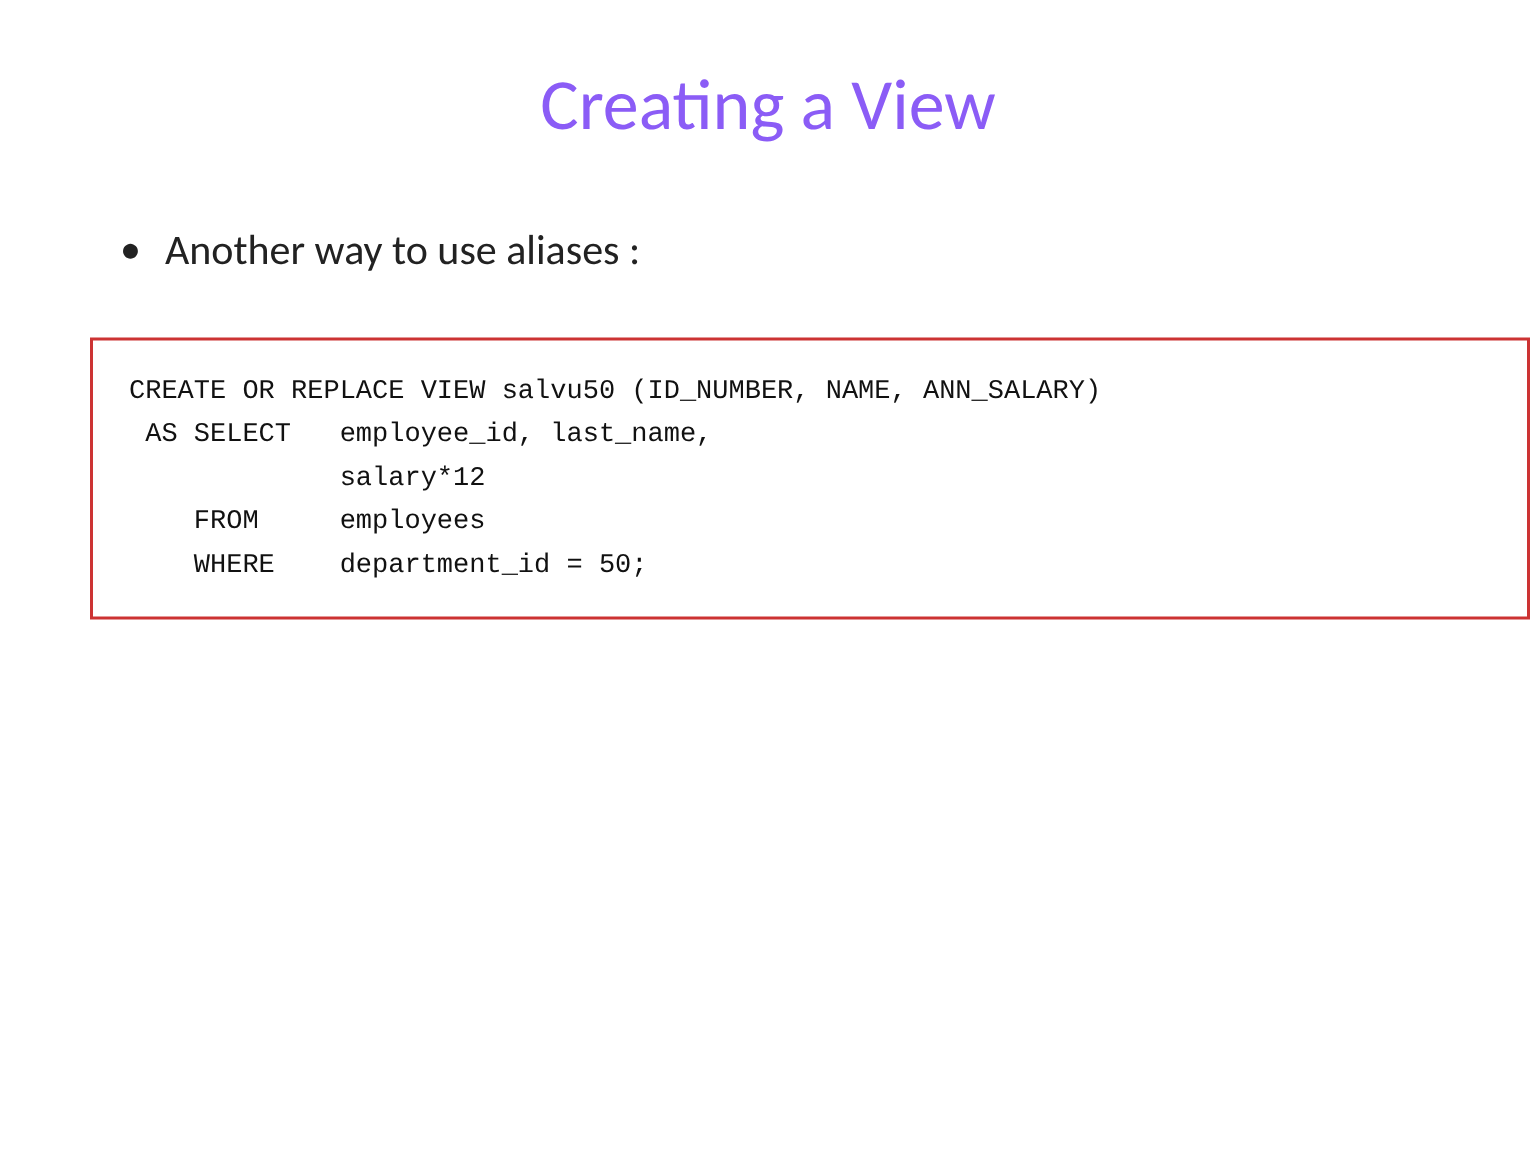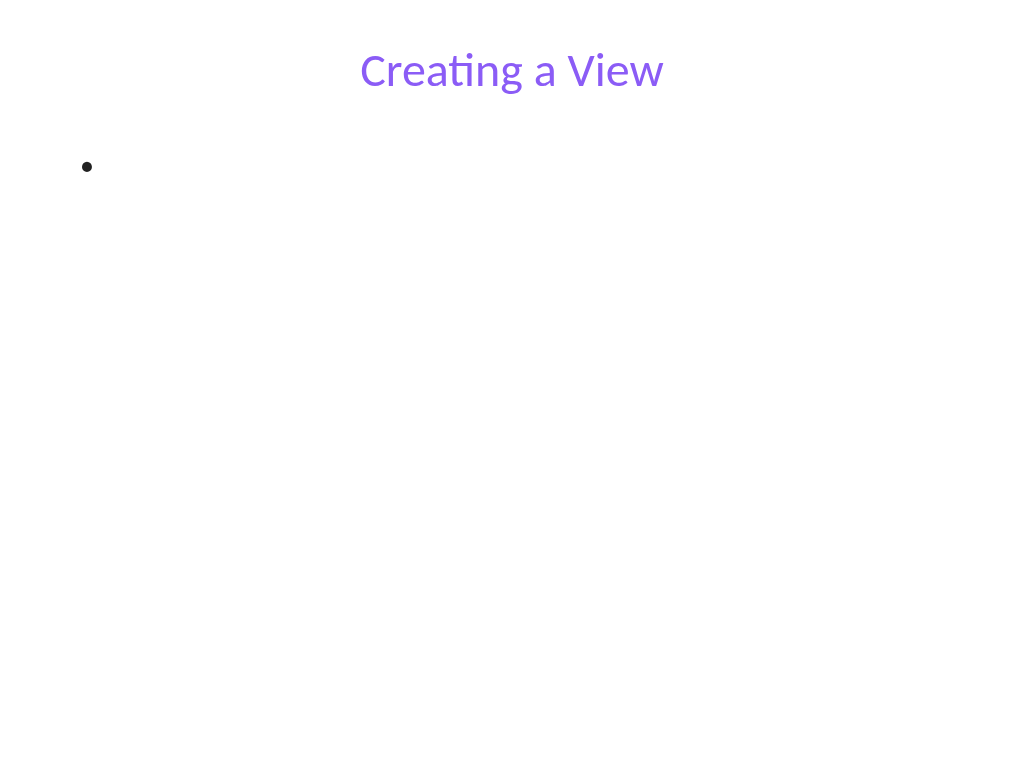--- a/index.html
+++ b/index.html
@@ -79,17 +79,25 @@
 </head>
 <body>
 
 <div class="slide-container">
 
   <h1 class="slide-title">Creating a View</h1>
 
   <div class="bullet-section">
     <div class="bullet-item">
       <span class="bullet-dot">•</span>
+      <span class="bullet-text">Another way to use aliases :</span>
     </div>
   </div>
 
+  <div class="code-box">
+    <div class="code-content"><span>CREATE OR REPLACE VIEW salvu50 (ID_NUMBER, NAME, ANN_SALARY)</span>
+<span> AS SELECT   employee_id, last_name,</span>
+<span>             salary*12</span>
+<span>    FROM     employees</span>
+<span>    WHERE    department_id = 50;</span></div>
+  </div>
 
 </div>
 
 </body></html>

